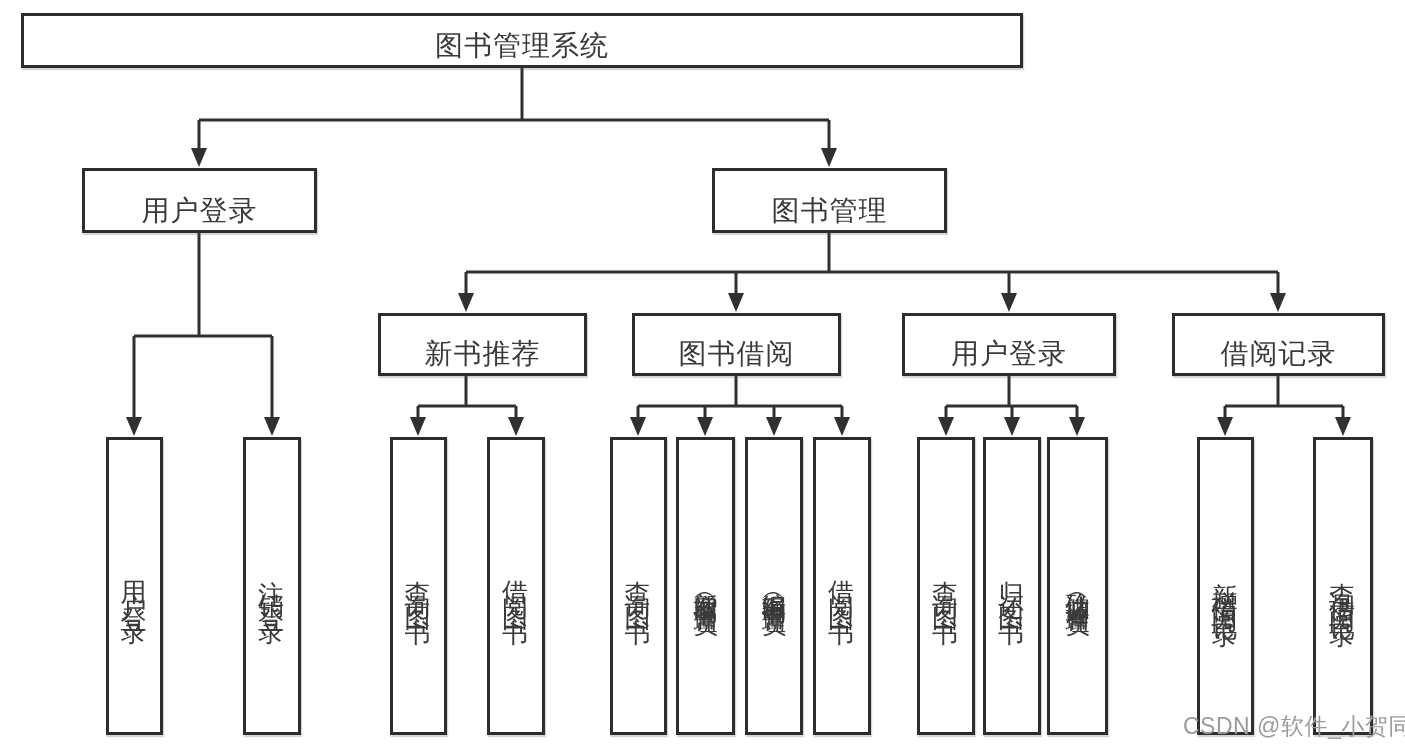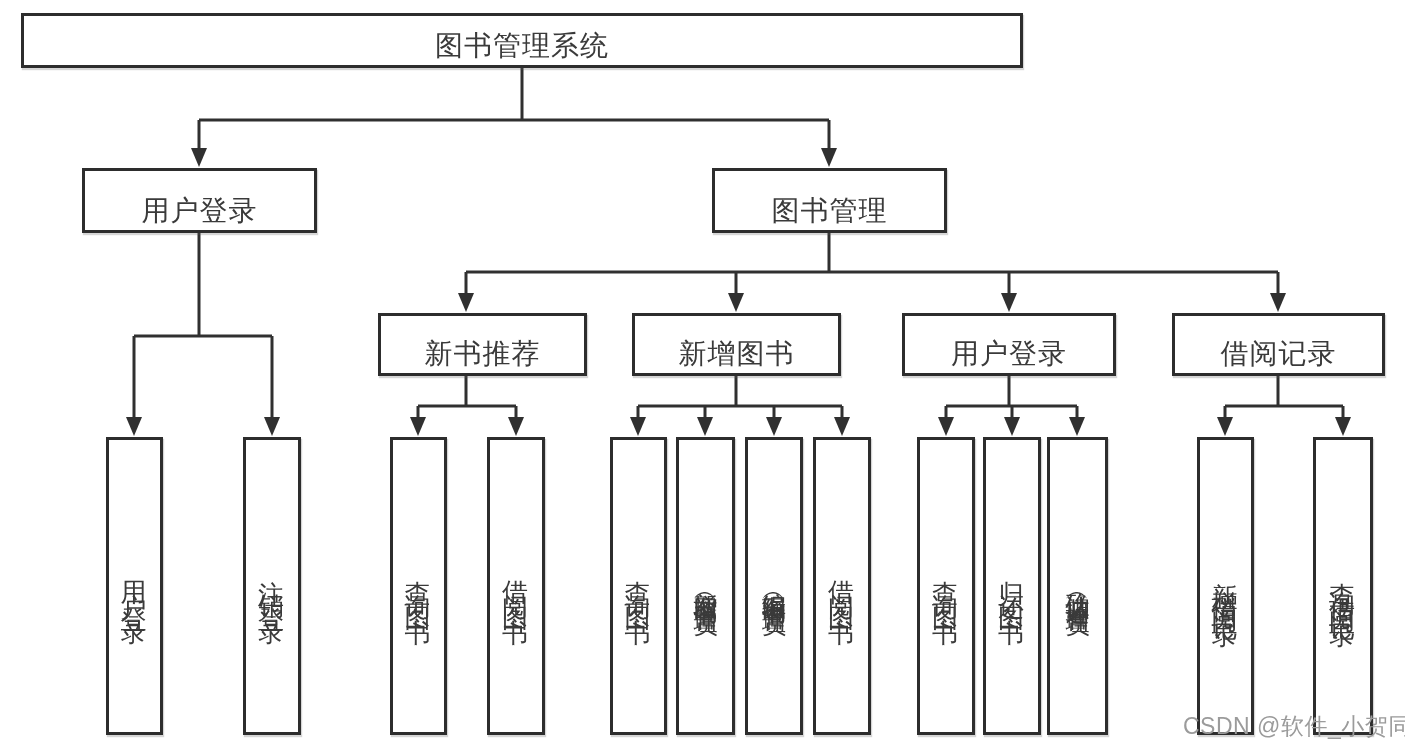--- a/index.html
+++ b/index.html
@@ -98,21 +98,21 @@
     <span>用户登录</span>
   </div>
   <div class="node h" style="left:712px; top:168px; width:235px; height:65px;">
     <span>图书管理</span>
   </div>
 
   <div class="node h" style="left:362px; top:313px; width:209px; height:63px;margin-left:16px;">
     <span>新书推荐</span>
   </div>
   <div class="node h" style="left:632px; top:313px; width:209px; height:63px;">
-    <span>新增图书</span>
+    <span>图书借阅</span>
   </div>
   <div class="node h" style="left:902px; top:313px; width:214px; height:63px;">
     <span>用户登录</span>
   </div>
   <div class="node h" style="left:1172px; top:313px; width:213px; height:63px;">
     <span>借阅记录</span>
   </div>
 
   <div class="node v" style="left:106px; top:437px; width:57px; height:298px;">
     <span>用户登录</span>

